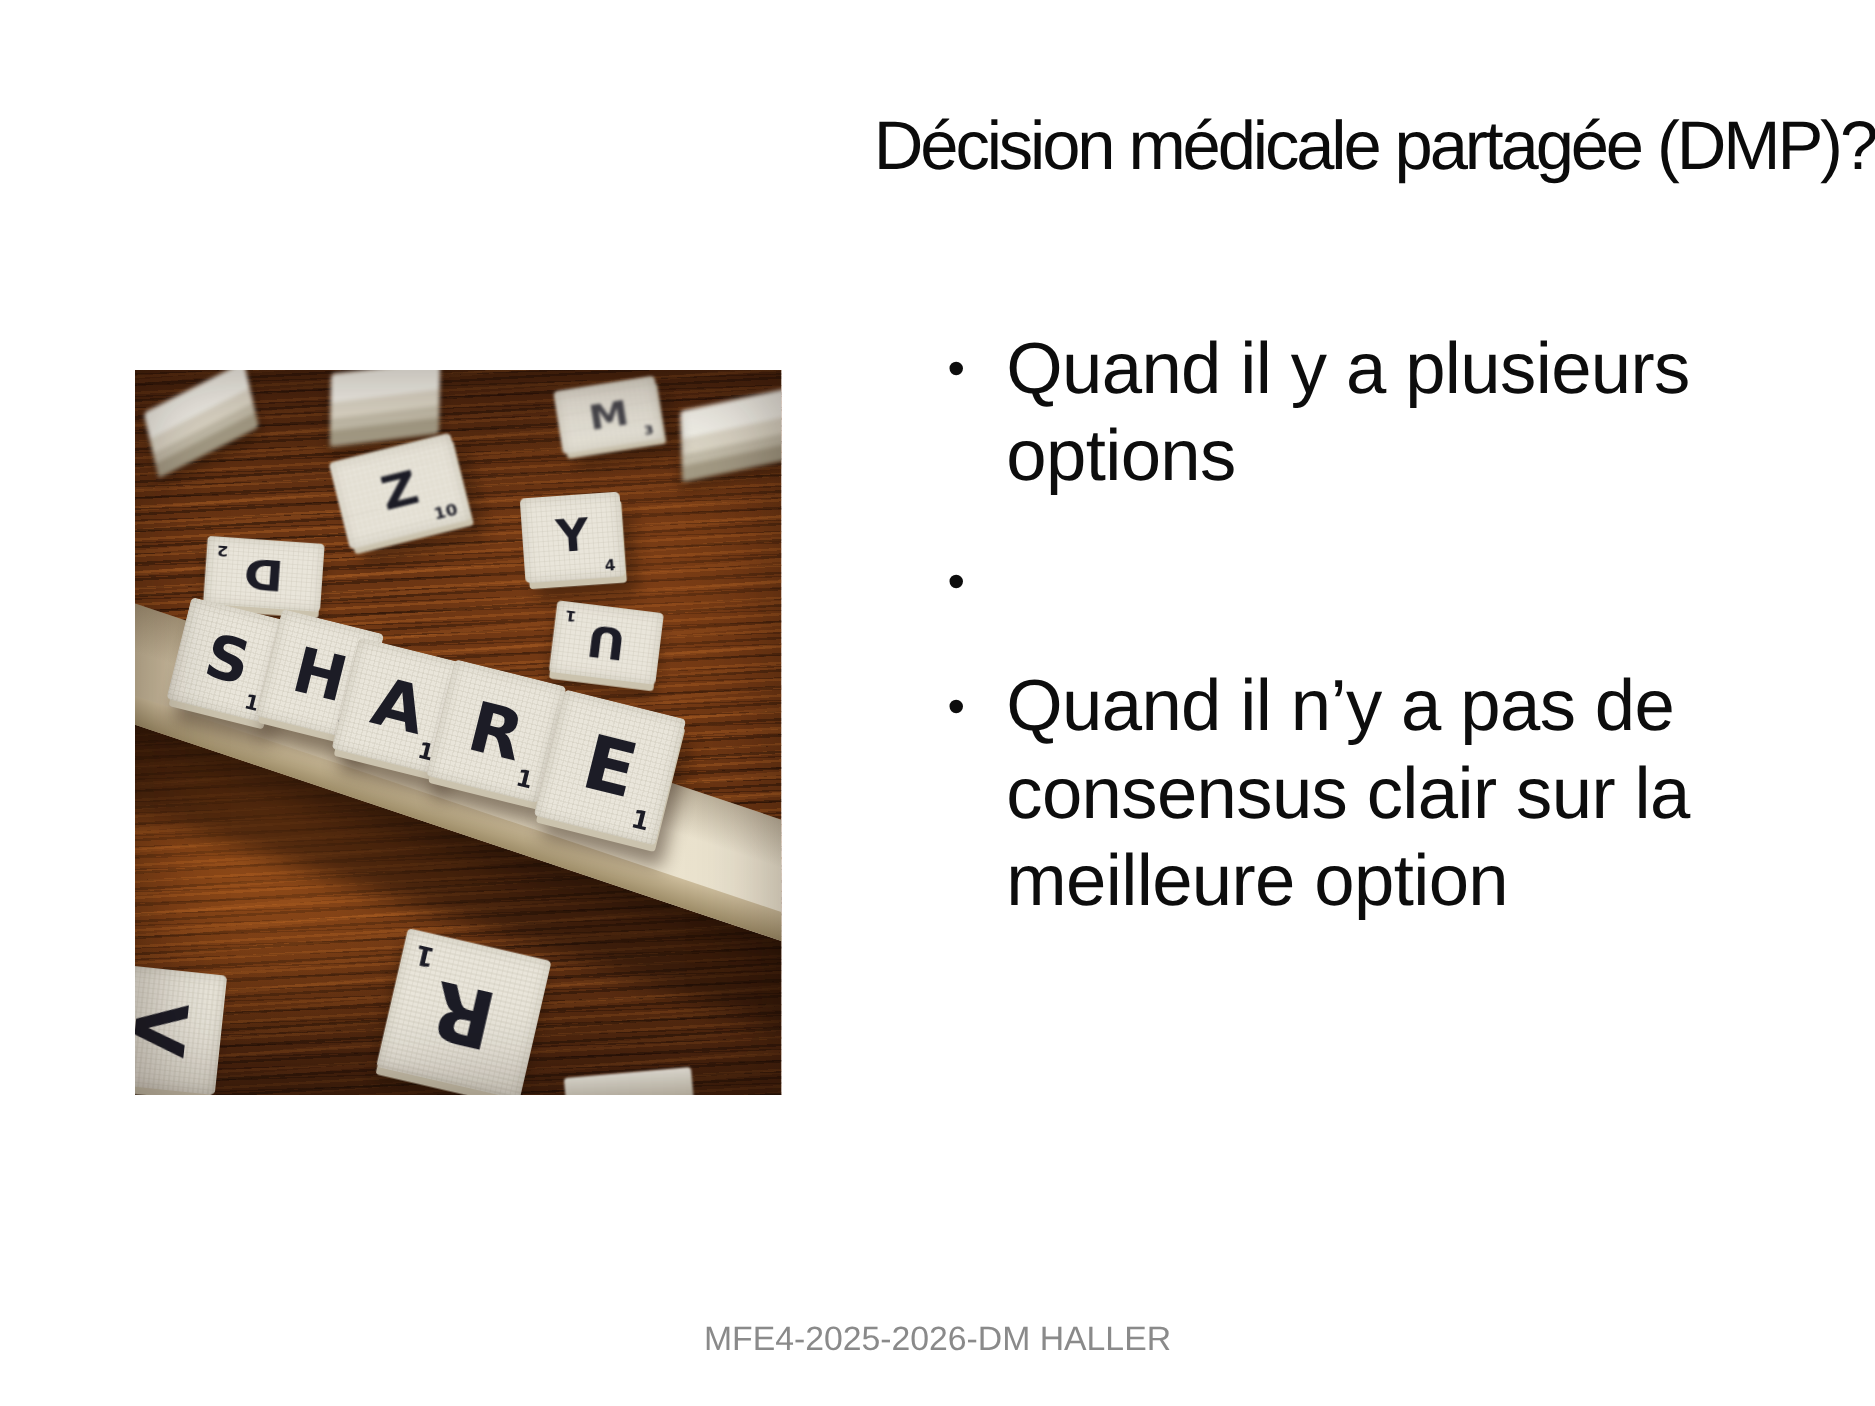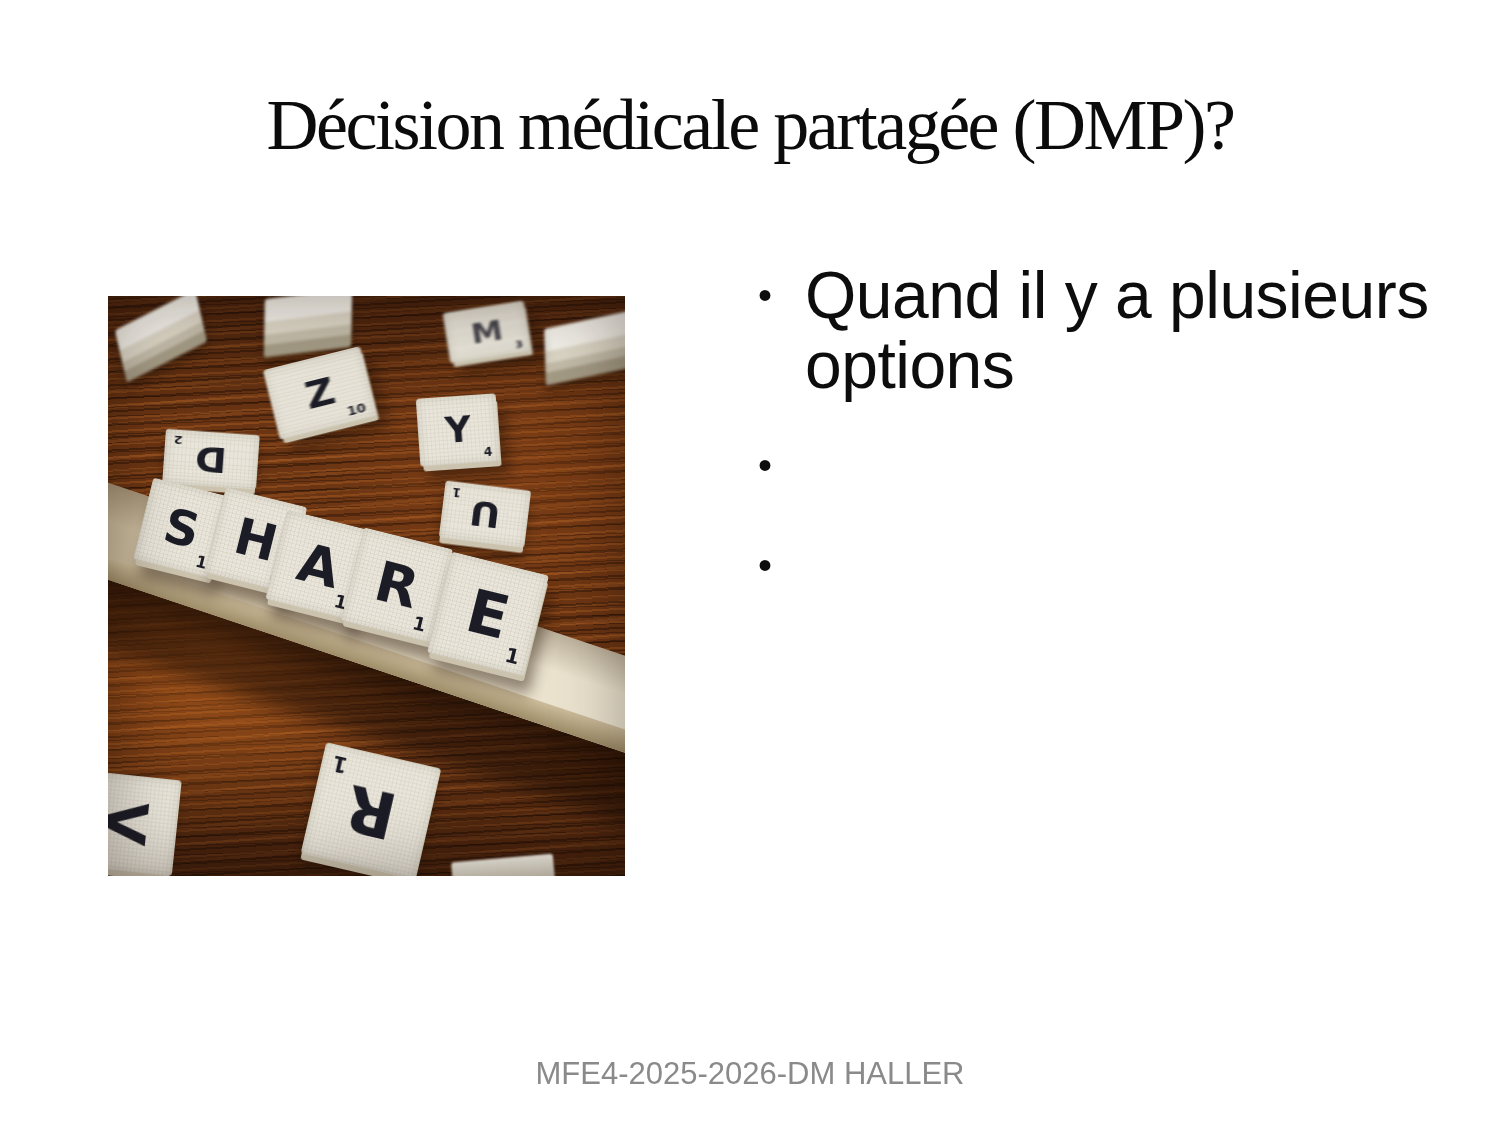--- a/index.html
+++ b/index.html
@@ -2,37 +2,37 @@
 <html><head>
 <meta charset="utf-8">
 <style>
   html,body{margin:0;padding:0;background:#ffffff;}
   .slide{
     position:relative;width:1500px;height:1125px;overflow:hidden;
     background:#ffffff;font-family:"Liberation Sans",sans-serif;
   }
   
   .title{
-    position:absolute;left:0;right:0;top:84px;text-align:center;
-    font-size:72px;letter-spacing:-2.5px;color:#0b0b0b;white-space:nowrap;font-family:Liberation Serif, serif;
+    position:absolute;left:0;right:0;top:84px;text-align:right;
+    font-size:55px;letter-spacing:-2.5px;color:#0b0b0b;white-space:nowrap;
   }
   
   .bullets{position:absolute;left:758px;top:260px;width:700px;}
   .bullet{display:flex;margin:0 0 30px 0;}
   .bullet-marker{
     flex:0 0 47px;font-size:40px;line-height:70px;color:#0d0d0d;
   }
   .bullet-text{
-    font-size:66px;line-height:70px;letter-spacing:-0.5px;color:#0d0d0d;
+    font-size:58px;line-height:70px;letter-spacing:-0.5px;color:#0d0d0d;
     white-space:pre-line;
   }
   
   .footer{
     position:absolute;left:0;right:0;top:1056px;text-align:center;
-    font-size:31px;color:#8a8a8a;
+    font-size:27px;color:#8a8a8a;
   }
   
   .photo{
     position:absolute;left:108px;top:296px;width:517px;height:580px;overflow:hidden;
     background-color:#6b3513;
     background-image:
       radial-gradient(ellipse 60% 45% at 22% 62%, rgba(190,100,30,.55), rgba(190,100,30,0) 70%),
       radial-gradient(ellipse 55% 40% at 78% 30%, rgba(150,75,25,.40), rgba(150,75,25,0) 70%),
       linear-gradient(to bottom, rgba(25,10,5,.45), rgba(25,10,5,0) 22%),
       linear-gradient(to top, rgba(20,8,4,.50), rgba(20,8,4,0) 25%),
@@ -167,18 +167,21 @@
     <li class="bullet">
       <span class="bullet-marker">•</span>
       <div class="bullet-text">Quand il y a plusieurs
 options</div>
     </li>
     <li class="bullet">
       <span class="bullet-marker">•</span>
     </li>
     <li class="bullet">
       <span class="bullet-marker">•</span>
+      <div class="bullet-text">Quand il n’y a pas de
+consensus clair sur la
+meilleure option</div>
     </li>
   </ul>
 
   <div class="footer">MFE4-2025-2026-DM HALLER</div>
 
 </div>
 
 </body></html>

